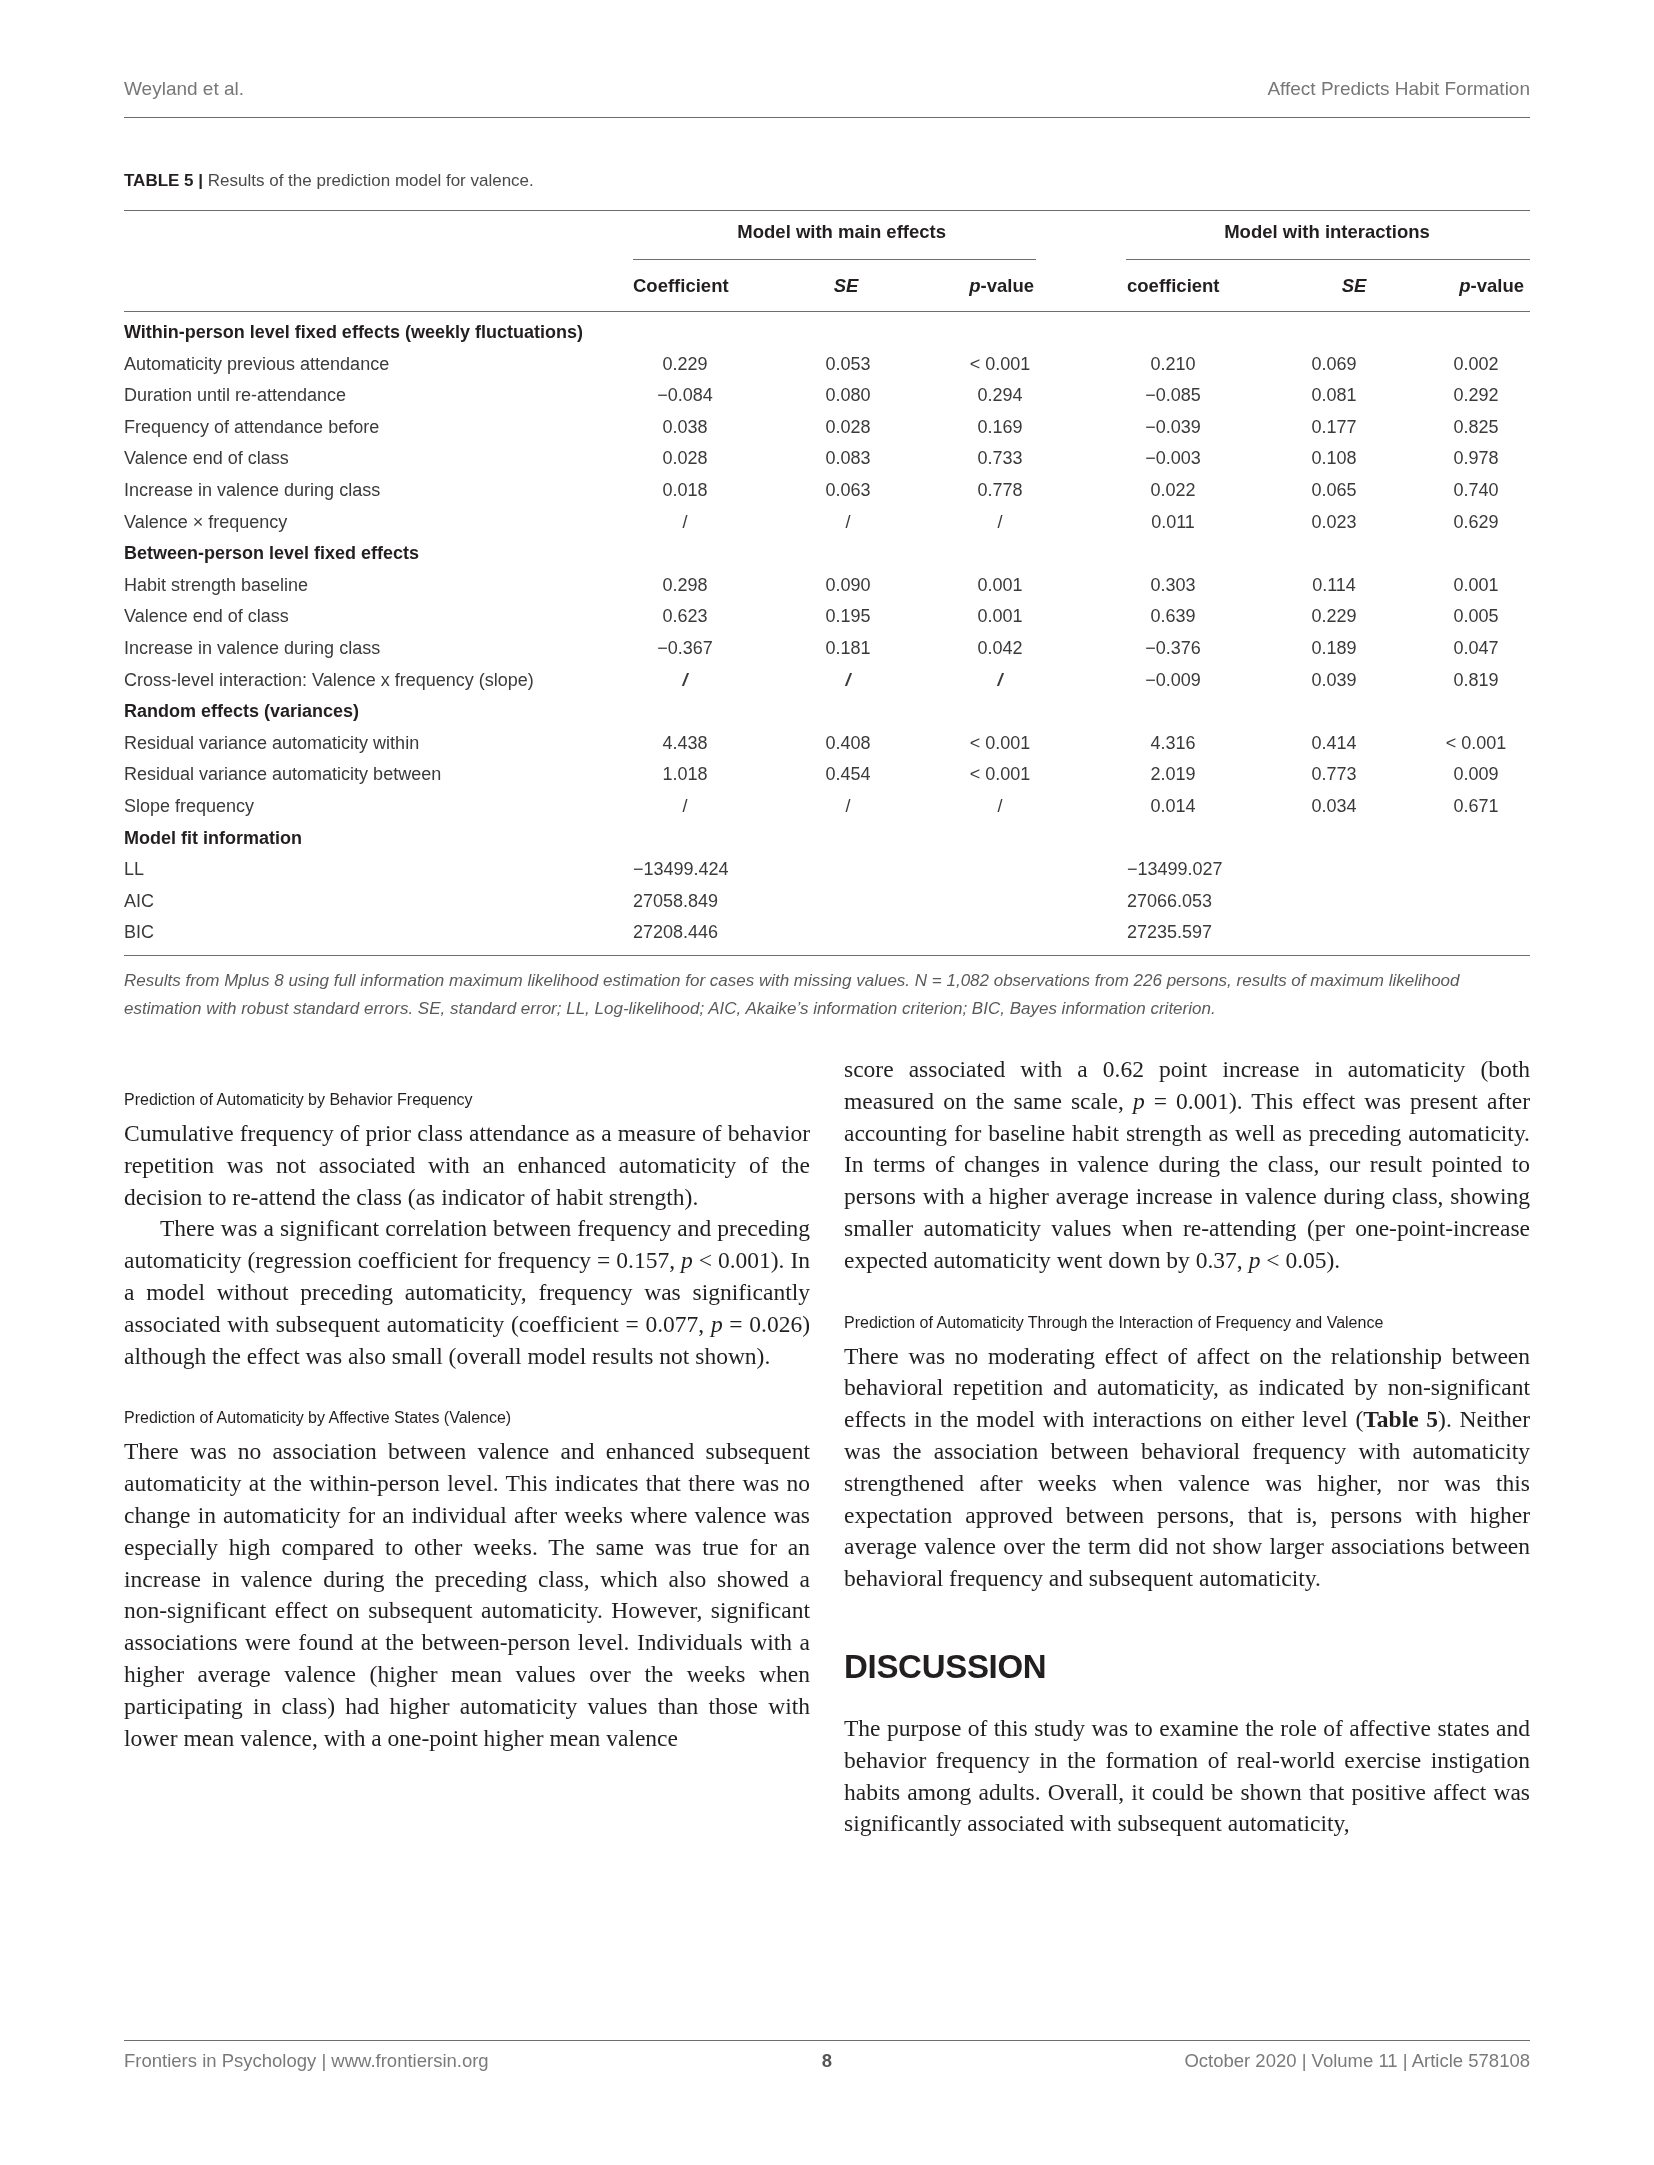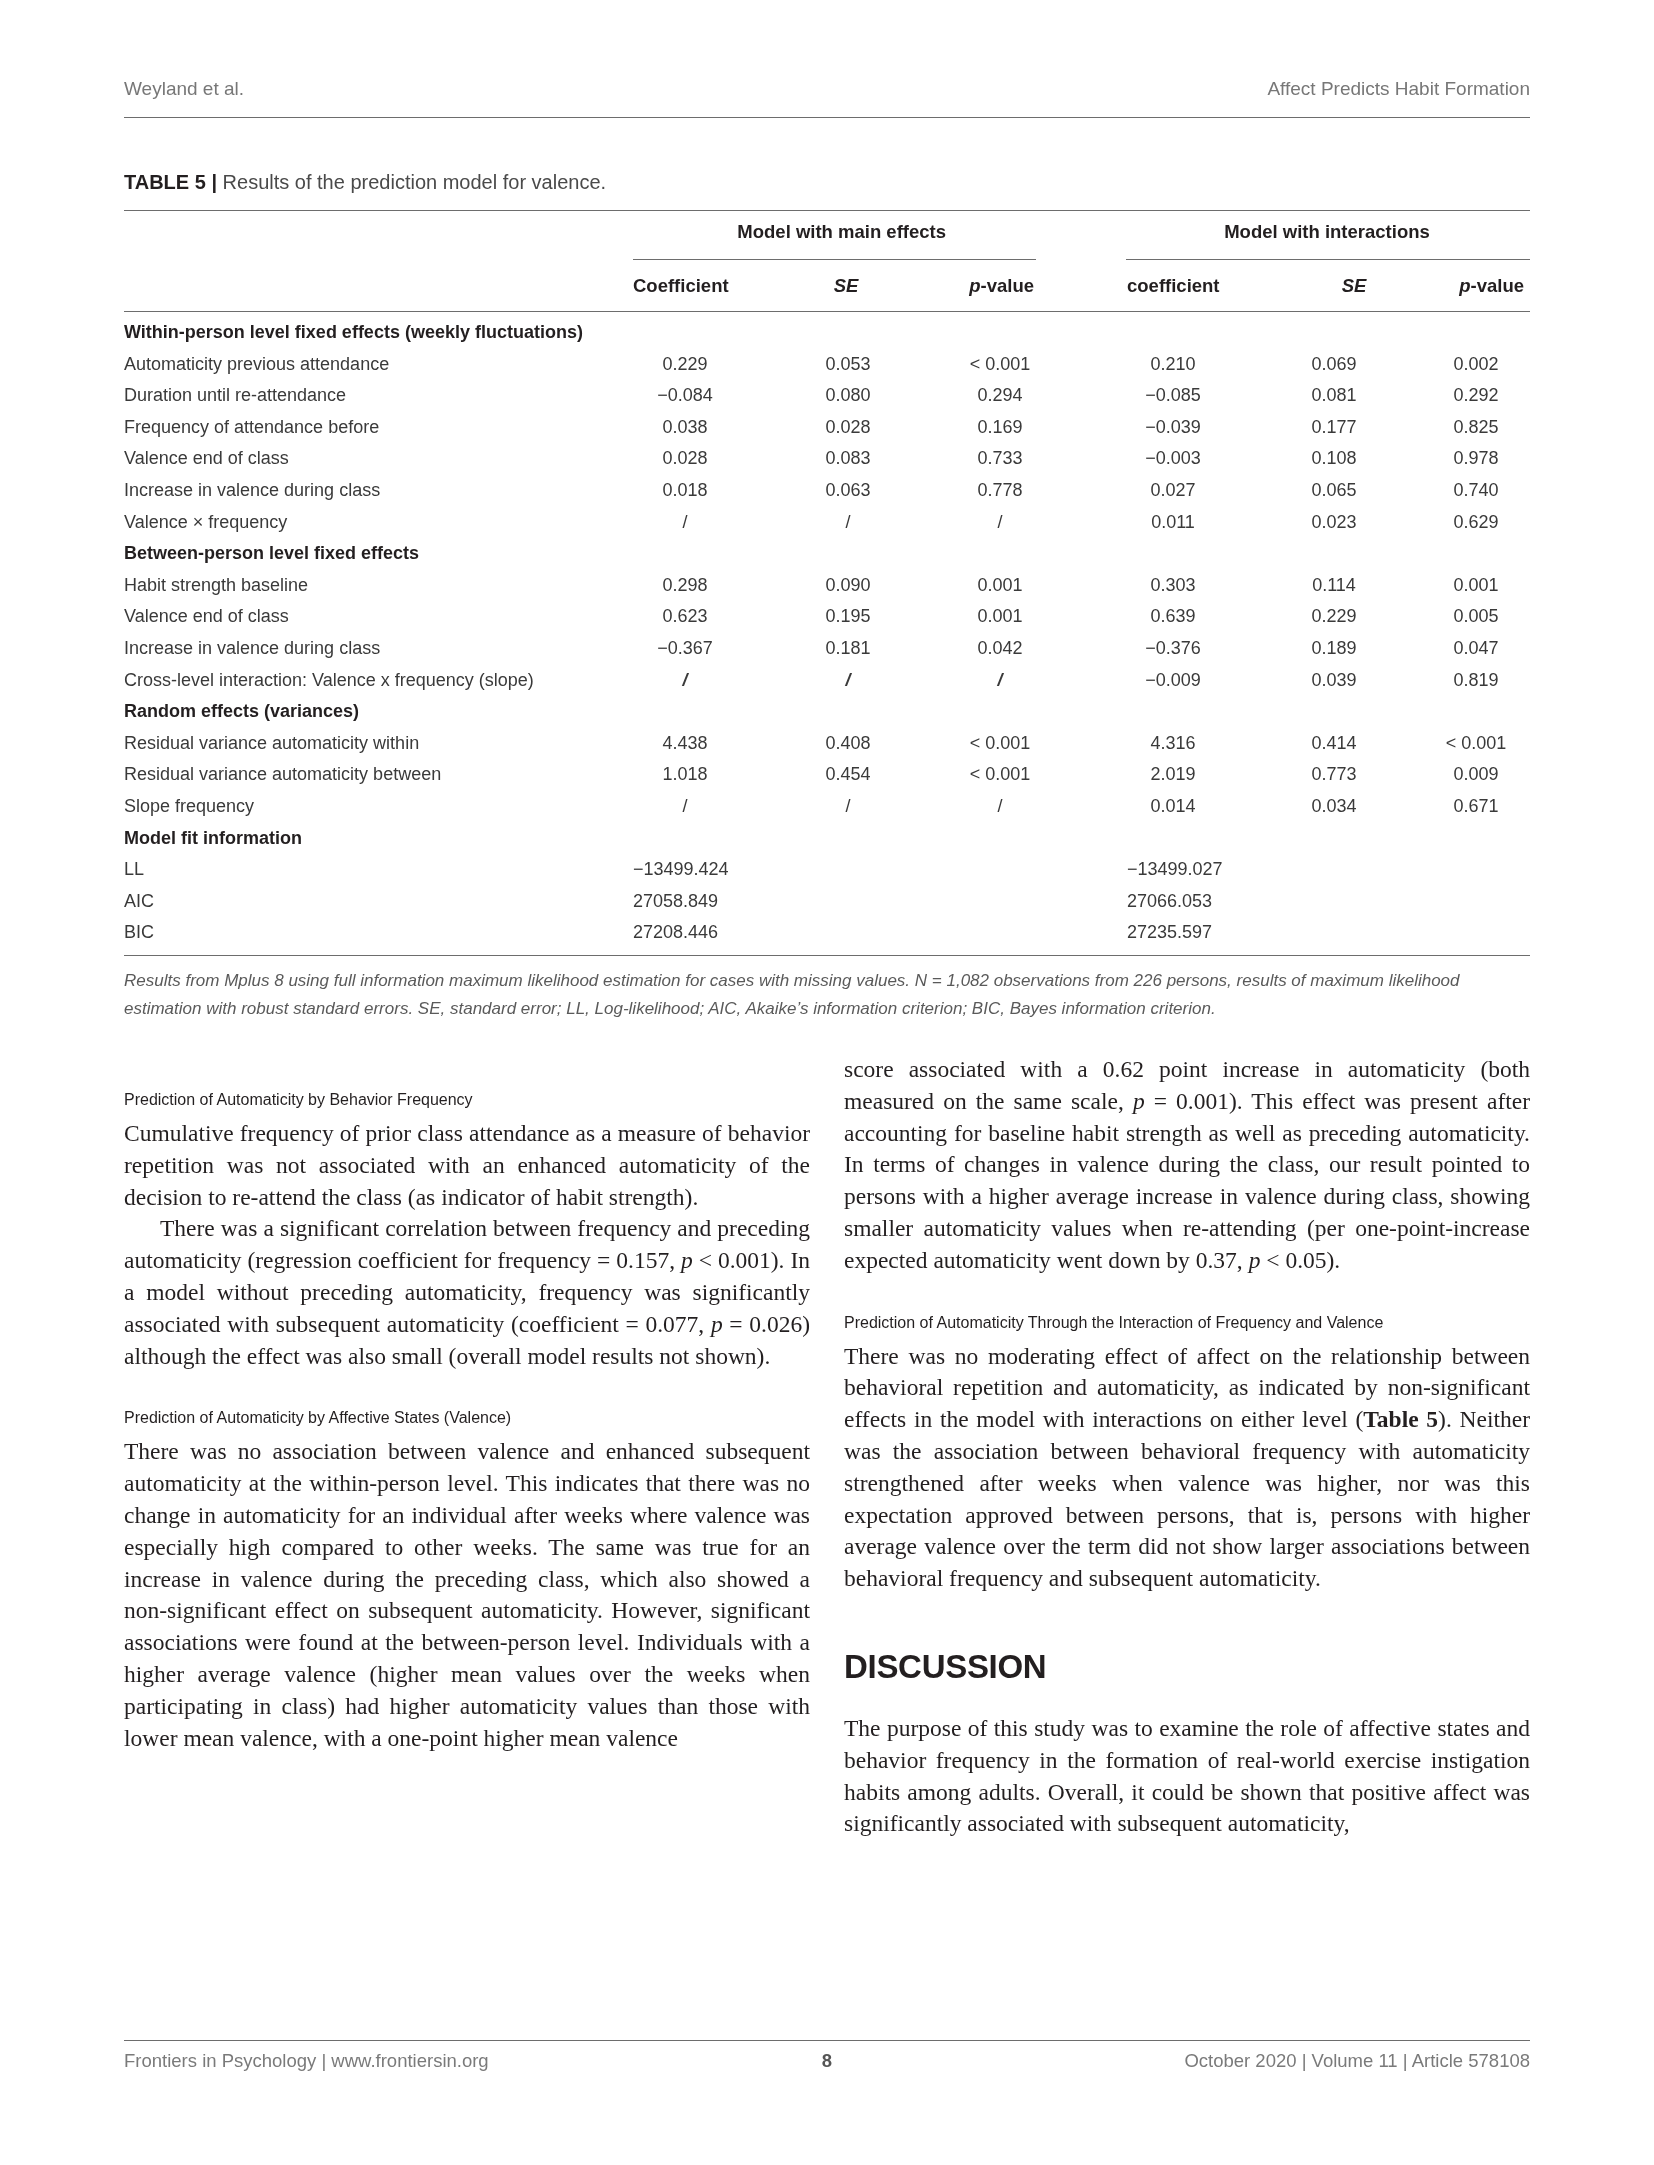--- a/index.html
+++ b/index.html
@@ -3,21 +3,21 @@
 <meta charset="utf-8">
 <style>
   * { box-sizing: border-box; margin: 0; padding: 0; }
   html, body { width: 1654px; height: 2165px; background: #ffffff; }
   body { position: relative; font-family: "Liberation Sans", sans-serif; color: #231f20; }
 
   .running-head { position: absolute; top: 78px; left: 124px; width: 1406px; height: 40px;
     display: flex; justify-content: space-between; font-size: 19px; color: #777777; }
   .rule { position: absolute; left: 124px; width: 1406px; height: 0; border-top: 1.5px solid #6d6d6d; }
 
-  .table-caption { position: absolute; top: 171px; left: 124px; font-size: 20px; color: #4a4a4a; }
+  .table-caption { position: absolute; top: 171px; left: 124px; font-size: 17px; color: #4a4a4a; }
   .table-caption .lbl { font-weight: bold; color: #231f20; }
 
   .tbl { position: absolute; left: 124px; width: 1406px; font-size: 18px; color: #3a3a3a; }
   .tbl .row { position: absolute; left: 0; width: 1406px; height: 30px; }
   .tbl .cell { position: absolute; top: 0; white-space: nowrap; }
   .tbl .label { left: 0; }
   .tbl .c { text-align: center; width: 140px; }
   .tbl .section { font-weight: bold; color: #231f20; }
   .tbl .hdr { font-weight: bold; color: #231f20; font-size: 18.5px; }
   .tbl .hdr i { font-style: italic; }
@@ -115,21 +115,21 @@
         <span class="cell c" style="left: 806px;">0.733</span>
         <span class="cell c" style="left: 979px;">−0.003</span>
         <span class="cell c" style="left: 1140px;">0.108</span>
         <span class="cell c" style="left: 1282px;">0.978</span>
       </div>
       <div class="row" style="top: 480px;">
         <span class="cell label">Increase in valence during class</span>
         <span class="cell c" style="left: 491px;">0.018</span>
         <span class="cell c" style="left: 654px;">0.063</span>
         <span class="cell c" style="left: 806px;">0.778</span>
-        <span class="cell c" style="left: 979px;">0.027</span>
+        <span class="cell c" style="left: 979px;">0.022</span>
         <span class="cell c" style="left: 1140px;">0.065</span>
         <span class="cell c" style="left: 1282px;">0.740</span>
       </div>
       <div class="row" style="top: 511.6px;">
         <span class="cell label">Valence × frequency</span>
         <span class="cell c" style="left: 491px;">/</span>
         <span class="cell c" style="left: 654px;">/</span>
         <span class="cell c" style="left: 806px;">/</span>
         <span class="cell c" style="left: 979px;">0.011</span>
         <span class="cell c" style="left: 1140px;">0.023</span>

